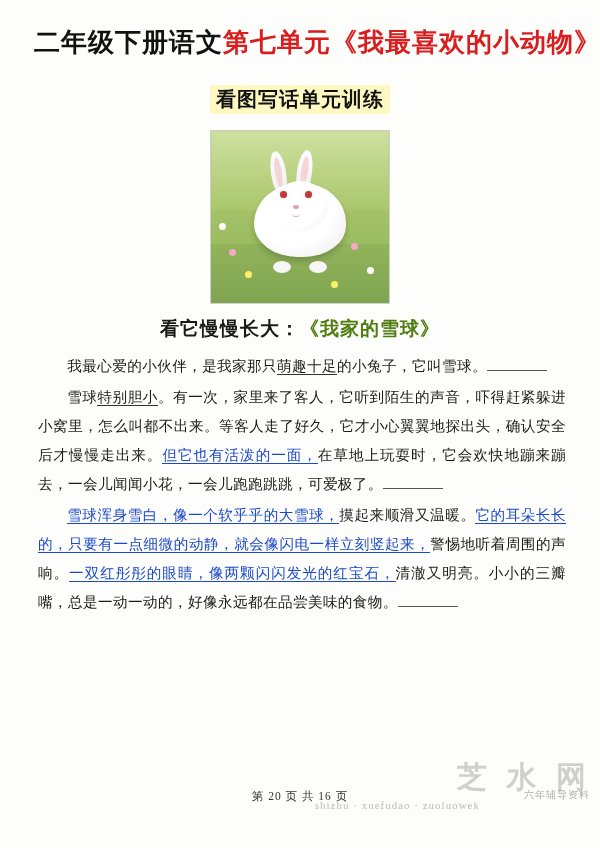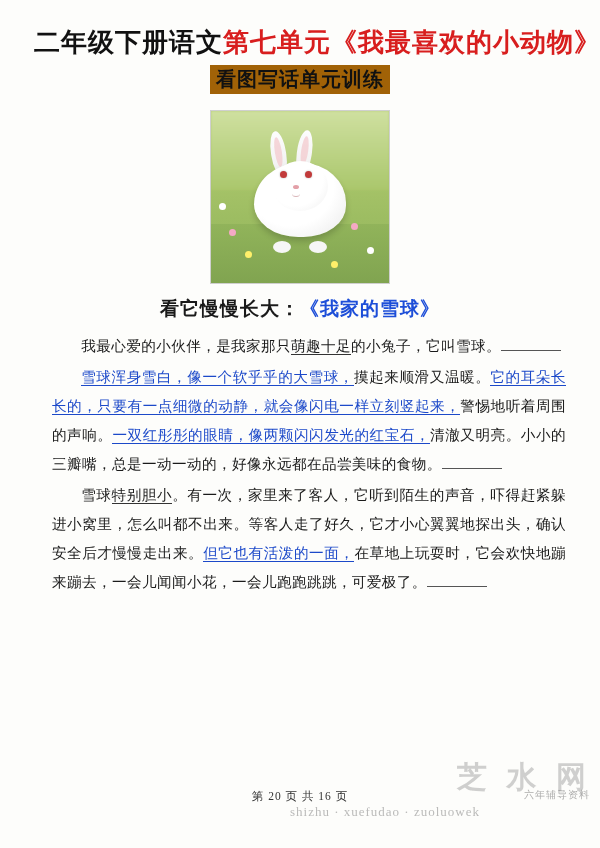--- a/index.html
+++ b/index.html
@@ -22,25 +22,25 @@
     font-size:26px;
     font-weight:bold;
     letter-spacing:1px;
     line-height:1.3;
     white-space:nowrap;
   }
   .t-black{color:#111;}
   .t-red{color:#d81e1e;}
   .title-sub{
     display:inline-block;
-    margin-top:5px;
+    margin-top:25px;
     font-size:20px;
     font-weight:bold;
     color:#111;
-    background:#a16207;
+    background:#fef9c3;
     padding:1px 6px;
     letter-spacing:1px;
   }
   .image-block{
     margin:16px auto 0 auto;
     width:178px;height:172px;
     border:1px solid #cfcfcf;
     position:relative;
     overflow:hidden;
     background:linear-gradient(#b9cf7a 0%, #a8c469 38%, #9dbd62 62%, #93b45c 100%);
@@ -105,30 +105,30 @@
   .paw.l{left:62px;}
   .paw.r{left:98px;}
 
   .subtitle{
     text-align:center;
     margin-top:12px;
     font-size:19px;
     font-weight:bold;
     letter-spacing:1px;
   }
-  .subtitle .blue{color:#1d4ed8;}
+  .subtitle .blue{color:#4d7c0f;}
 
   .body-text{
     margin-top:10px;
     font-size:14.6px;
     line-height:29px;
     letter-spacing:.4px;
     text-align:justify;
   }
-  .para{margin:0 0 2px 18px;font-family:Liberation Serif, serif;}
+  .para{margin:0 0 2px 4px;font-family:Liberation Serif, serif;}
   .para.indent{text-indent:2em;}
   .u-blue{
     color:#1c49c9;
     border-bottom:1px solid #1c49c9;
   }
   .u-black{border-bottom:1px solid #333;}
   .rule-line{
     border-bottom:1px solid #555;
     display:inline-block;
     min-width:60px;
@@ -153,22 +153,22 @@
   }
   .watermark2{
     position:absolute;
     right:10px;bottom:18px;
     font-size:10px;
     color:rgba(70,70,70,.45);
     letter-spacing:1px;
   }
   .wm-small{
     position:absolute;
-    right:120px;bottom:0;
-    font-size:13px;
+    right:120px;bottom:9px;
+    font-size:11px;
     color:rgba(120,120,120,.5);
     letter-spacing:1px;
   }
 </style>
 </head>
 <body>
 
 <div class="page">
 
   <div class="title-wrap">
@@ -205,25 +205,25 @@
     <span>看它慢慢长大：</span><span class="blue">《我家的雪球》</span>
   </div>
 
   <div class="body-text">
 
     <p class="para indent">
       <span>我最心爱的小伙伴，是我家那只</span><span class="u-black">萌趣十足</span><span>的小兔子，它叫雪球。</span><span class="rule-line"></span>
     </p>
 
     <p class="para indent">
+      <span>雪球</span><span class="u-black">特别胆小</span><span>。有一次，家里来了客人，它听到陌生的声音，吓得赶紧躲进小窝里，怎么叫都不出来。等客人走了好久，它才小心翼翼地探出头，确认安全后才慢慢走出来。</span><span class="u-blue">但它也有活泼的一面，</span><span>在草地上玩耍时，它会欢快地蹦来蹦去，一会儿闻闻小花，一会儿跑跑跳跳，可爱极了。</span><span class="rule-line"></span>
+    </p>
+
+    <p class="para indent">
       <span class="u-blue">雪球浑身雪白，像一个软乎乎的大雪球，</span><span>摸起来顺滑又温暖。</span><span class="u-blue">它的耳朵长长的，只要有一点细微的动静，就会像闪电一样立刻竖起来，</span><span>警惕地听着周围的声响。</span><span class="u-blue">一双红彤彤的眼睛，像两颗闪闪发光的红宝石，</span><span>清澈又明亮。小小的三瓣嘴，总是一动一动的，好像永远都在品尝美味的食物。</span><span class="rule-line"></span>
-    </p>
-
-    <p class="para indent">
-      <span>雪球</span><span class="u-black">特别胆小</span><span>。有一次，家里来了客人，它听到陌生的声音，吓得赶紧躲进小窝里，怎么叫都不出来。等客人走了好久，它才小心翼翼地探出头，确认安全后才慢慢走出来。</span><span class="u-blue">但它也有活泼的一面，</span><span>在草地上玩耍时，它会欢快地蹦来蹦去，一会儿闻闻小花，一会儿跑跑跳跳，可爱极了。</span><span class="rule-line"></span>
     </p>
 
 
   </div>
 
   <div class="watermark">芝 水 网</div>
   <div class="watermark2">六年辅导资料</div>
   <div class="wm-small">shizhu · xuefudao · zuoluowek</div>
 
   <div class="footer">第 20 页 共 16 页</div>

